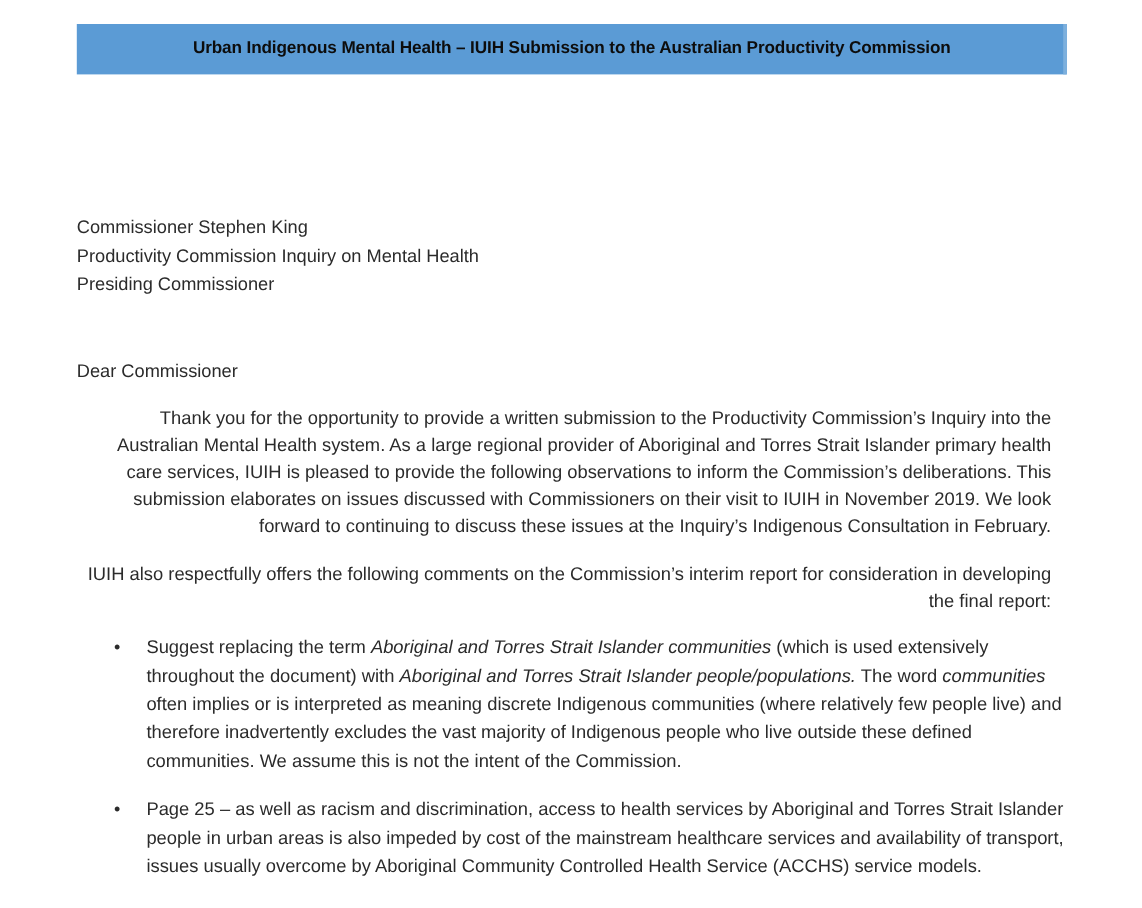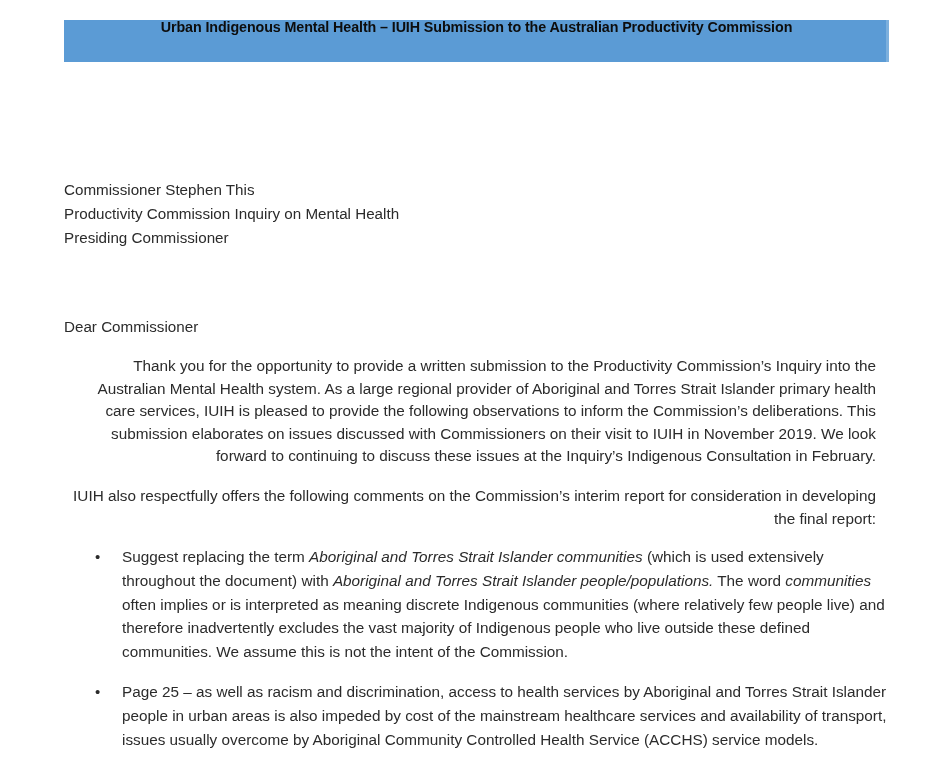--- a/index.html
+++ b/index.html
@@ -29,21 +29,21 @@
 
   
   .header-banner {
     position: absolute;
     left: 64px;
     top: 20px;
     width: 825px;
     height: 42px;
     background: #5B9BD5;
     display: flex;
-    align-items: flex-start;
+    align-items: center;
     justify-content: center;
   }
   .header-banner-edge {
     position: absolute;
     left: 886px;
     top: 20px;
     width: 3px;
     height: 42px;
     background: #7db0dd;
   }
@@ -66,21 +66,21 @@
   }
 
   .addressee-block {
     font-size: 15.2px;
     line-height: 24px;
     color: #2b2b2b;
   }
   .addressee-line { white-space: nowrap; }
 
   .salutation {
-    margin-top: 65px;
+    margin-top: 48px;
     font-size: 15.2px;
     line-height: 23px;
     color: #2b2b2b;
   }
 
   .para {
     margin-top: 17px;
     font-size: 15.3px;
     line-height: 22.6px;
     color: #2b2b2b;
@@ -126,21 +126,21 @@
 <div class="page">
 
   <div class="header-banner">
     <span class="header-title">Urban Indigenous Mental Health – IUIH Submission to the Australian Productivity Commission</span>
   </div>
   <div class="header-banner-edge"></div>
 
   <div class="body-region">
 
     <div class="addressee-block">
-      <div class="addressee-line">Commissioner Stephen This</div>
+      <div class="addressee-line">Commissioner Stephen King</div>
       <div class="addressee-line">Productivity Commission Inquiry on Mental Health</div>
       <div class="addressee-line">Presiding Commissioner</div>
     </div>
 
     <div class="salutation">Dear Commissioner</div>
 
     <p class="para p1">Thank you for the opportunity to provide a written submission to the Productivity Commission’s Inquiry into the Australian Mental Health system. As a large regional provider of Aboriginal and Torres Strait Islander primary health care services, IUIH is pleased to provide the following observations to inform the Commission’s deliberations. This submission elaborates on issues discussed with Commissioners on their visit to IUIH in November 2019. We look forward to continuing to discuss these issues at the Inquiry’s Indigenous Consultation in February.</p>
 
     <p class="para p2">IUIH also respectfully offers the following comments on the Commission’s interim report for consideration in developing the final report:</p>
 

